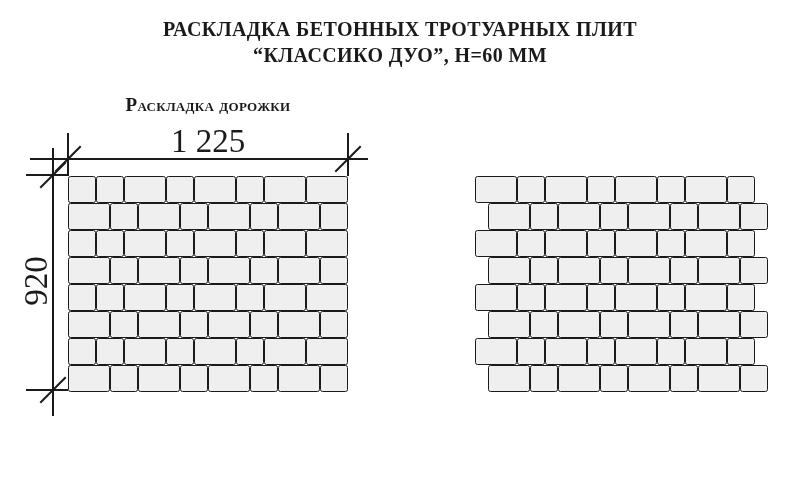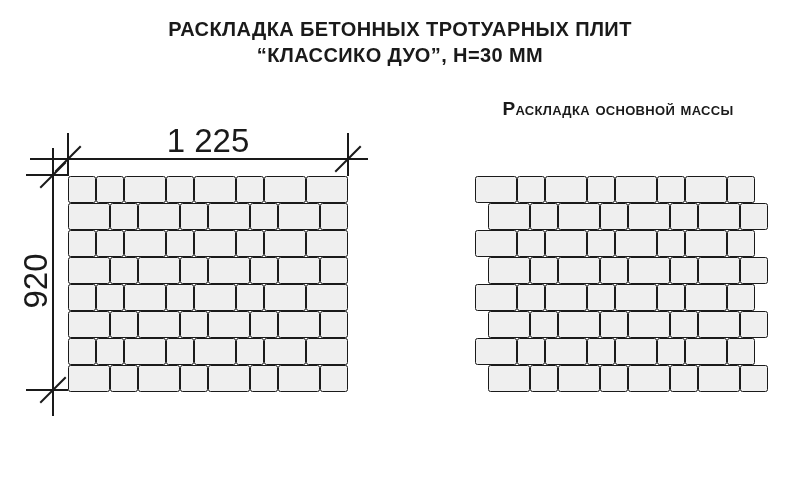--- a/index.html
+++ b/index.html
@@ -1,21 +1,21 @@
 <!DOCTYPE html>
 <html><head>
 <meta charset="utf-8">
 <style>
   html, body { margin: 0; padding: 0; background: #ffffff; }
   .canvas {
     position: relative;
     width: 800px;
     height: 496px;
     background: #ffffff;
-    font-family: Liberation Sans, sans-serif;
+    font-family: Liberation Serif, serif;
     color: #1a1a1a;
     overflow: hidden;
   }
   .title-block {
     position: absolute;
     top: 16px; left: 0;
     width: 800px;
     text-align: center;
     font-weight: bold;
     font-size: 20px;
@@ -73,25 +73,25 @@
     border-radius: 2.5px;
   }
 </style>
 </head>
 <body>
 
 <div class="canvas" style="color: rgb(26, 26, 26); background: rgb(255, 255, 255);">
 
   <div class="title-block">
     <div>РАСКЛАДКА БЕТОННЫХ ТРОТУАРНЫХ ПЛИТ</div>
-    <div>“КЛАССИКО ДУО”, Н=30 ММ</div>
+    <div>“КЛАССИКО ДУО”, Н=60 ММ</div>
   </div>
 
-
-  <div class="subtitle sub-right">Раскладка основной массы</div>
+  <div class="subtitle sub-left">Раскладка дорожки</div>
+
 
   <div class="dim-label dim-width">1 225</div>
   <div class="line" style="left: 30px; top: 158px; width: 338px; height: 2px; background: rgb(26, 26, 26);"></div>
   <div class="line" style="left: 67px; top: 133px; width: 2px; height: 43px; background: rgb(26, 26, 26);"></div>
   <div class="line" style="left: 347px; top: 133px; width: 2px; height: 43px; background: rgb(26, 26, 26);"></div>
   <div class="tick" style="left: 50px; top: 158px; background: rgb(26, 26, 26);"></div>
   <div class="tick" style="left: 330px; top: 158px; background: rgb(26, 26, 26);"></div>
 
   <div class="dim-label dim-height">920</div>
   <div class="line" style="left: 52px; top: 148px; width: 2px; height: 268px; background: rgb(26, 26, 26);"></div>

